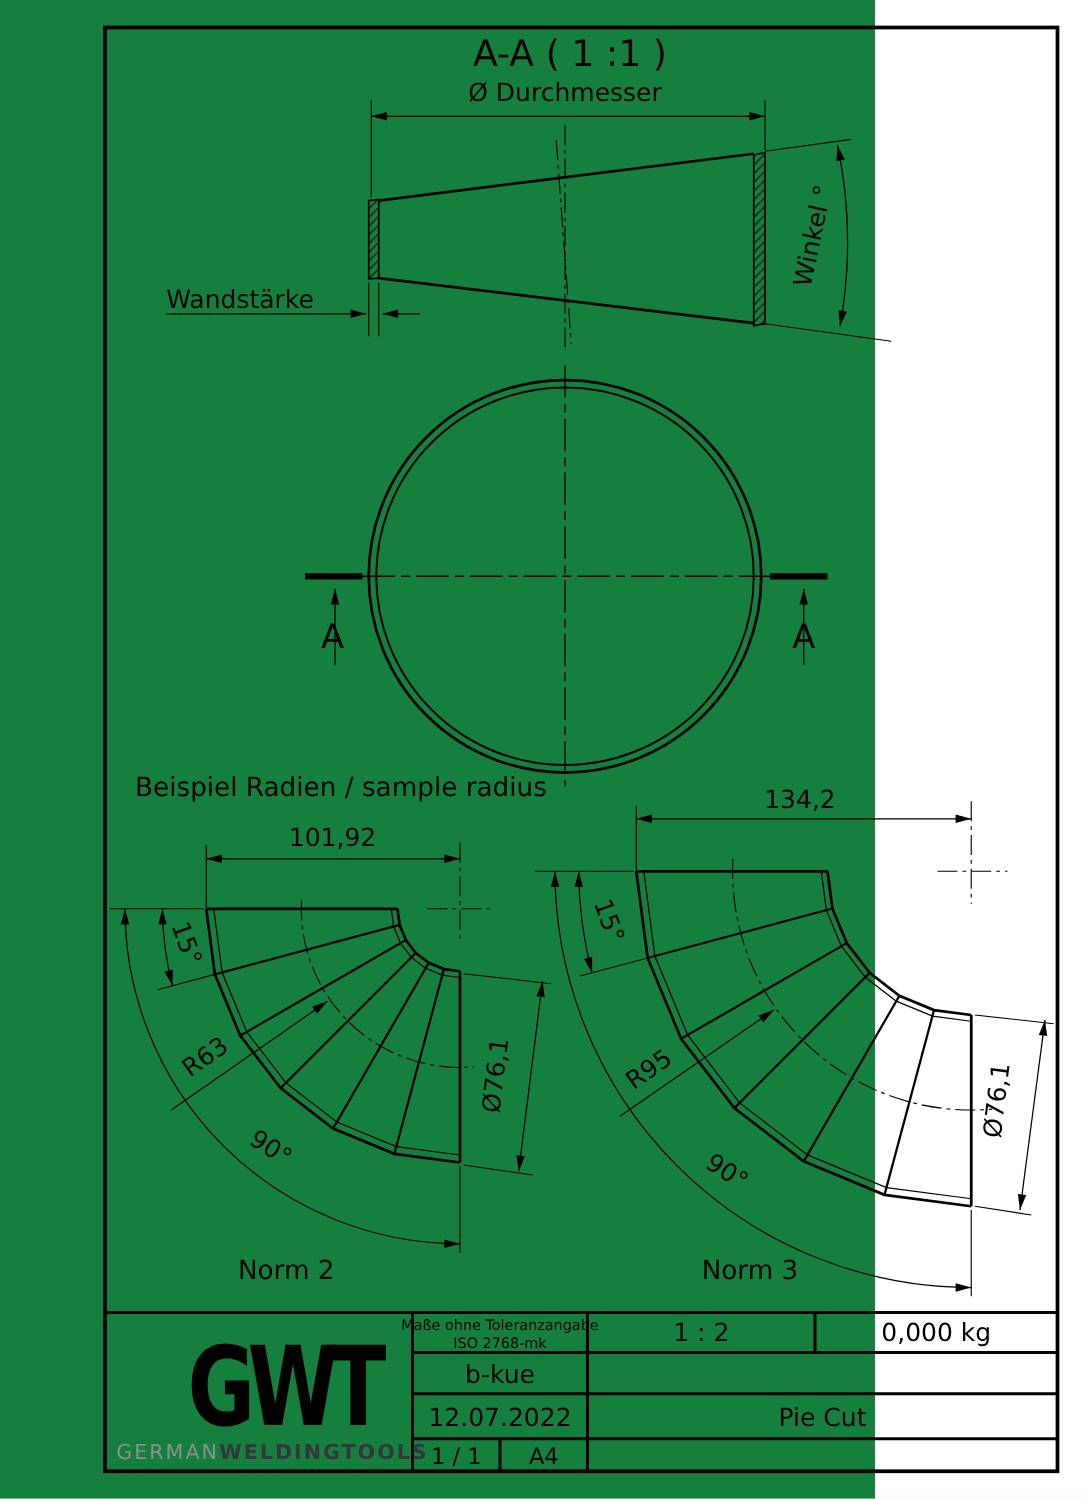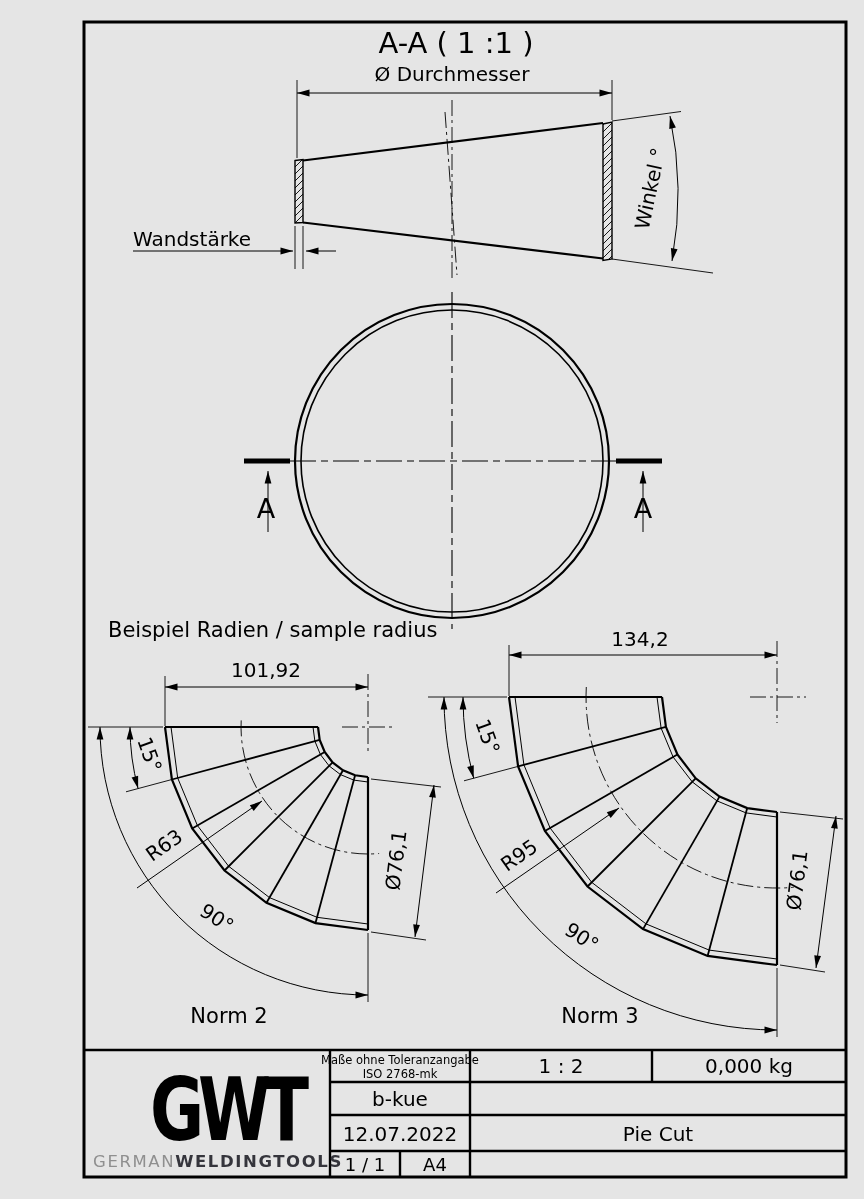--- a/index.html
+++ b/index.html
@@ -1,16 +1,16 @@
 <!DOCTYPE html>
 <html><head>
 <meta charset="utf-8">
 <style>
   html,body{margin:0;padding:0;background:#ffffff;}
-  .page{position:relative;width:864px;height:1199px;background:#e5e5e5;font-family:"DejaVu Sans",sans-serif;}
+  .page{position:relative;width:700px;height:1199px;background:#15803d;font-family:"DejaVu Sans",sans-serif;}
   svg{position:absolute;left:0;top:0;}
   text{font-family:"DejaVu Sans","Liberation Sans",sans-serif;fill:#000;}
   .thick{stroke:#000;stroke-width:2.2;fill:none;stroke-linejoin:miter;}
   .med{stroke:#000;stroke-width:1.8;fill:none;}
   .thin{stroke:#000;stroke-width:1;fill:none;}
   .xthin{stroke:#000;stroke-width:0.9;fill:none;}
   .cl{stroke:#000;stroke-width:0.9;fill:none;stroke-dasharray:16 4 3 4;}
   .cl2{stroke:#000;stroke-width:1.1;fill:none;stroke-dasharray:26 5 7 5;}
   .bar{stroke:#000;stroke-width:5;fill:none;}
   .frame{stroke:#000;stroke-width:3;fill:none;}

